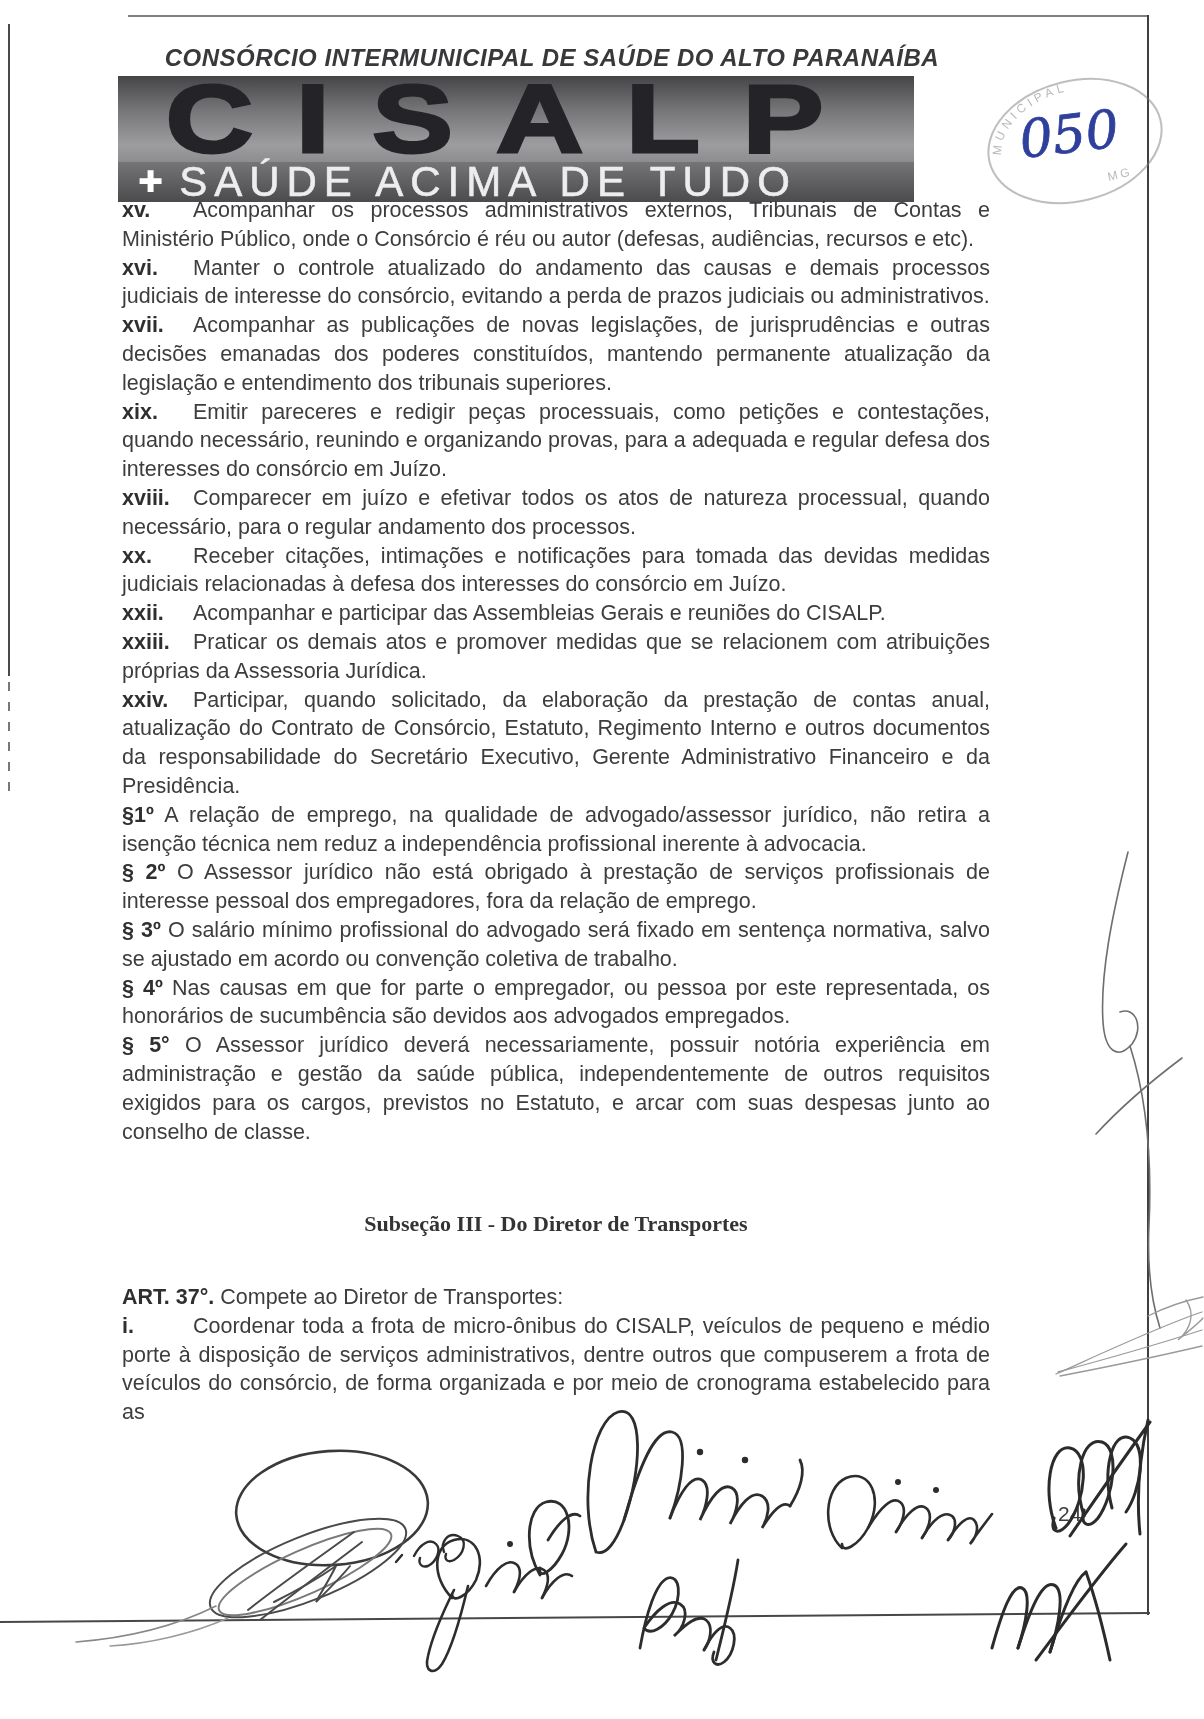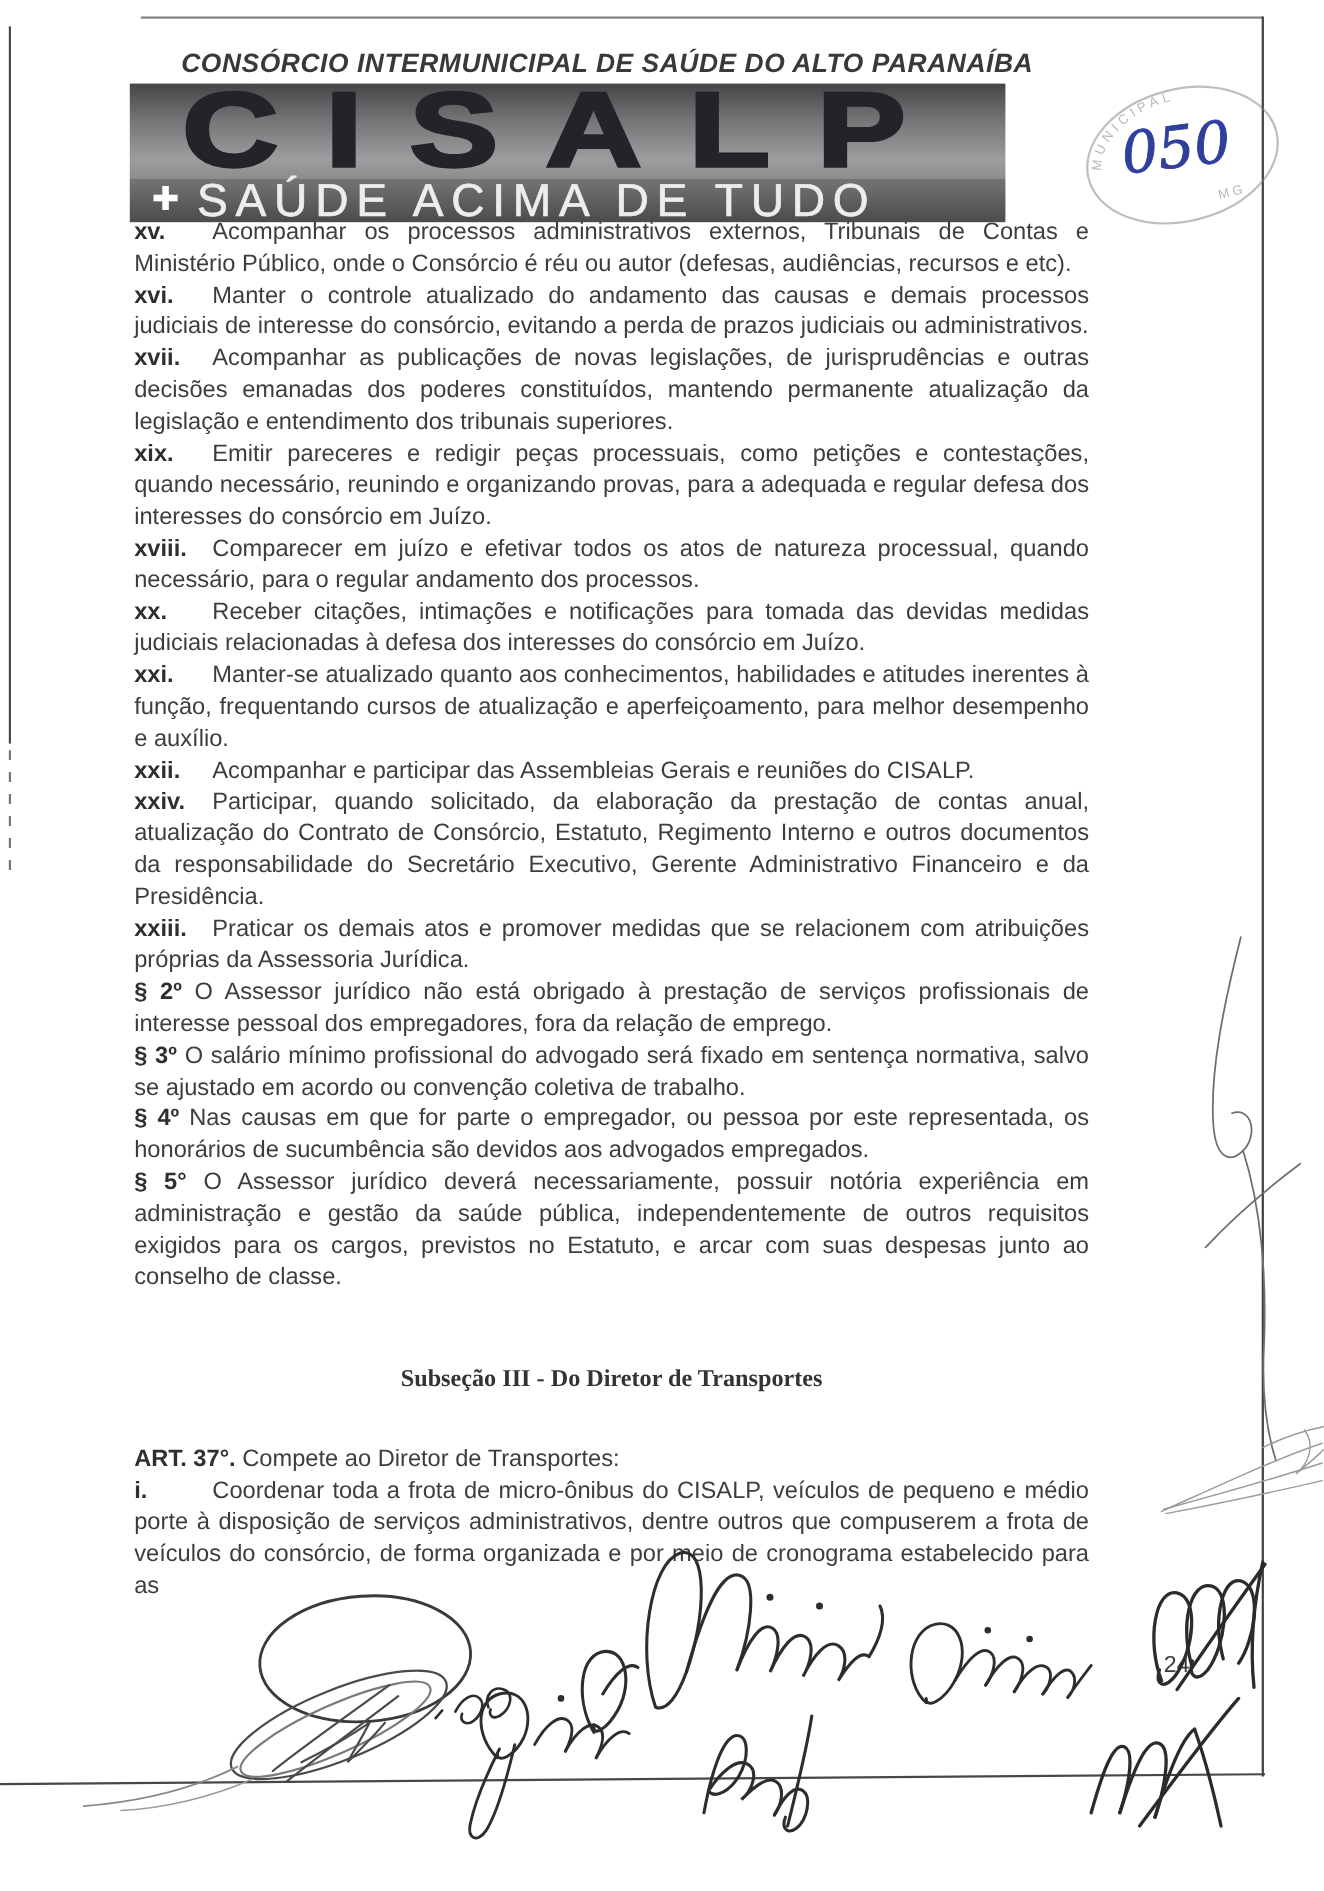--- a/index.html
+++ b/index.html
@@ -73,25 +73,25 @@
     <text x="42" y="92" font-size="52" font-style="italic" font-family="DejaVu Serif, serif" fill="#2f3f9c" stroke="#2f3f9c" stroke-width="0.8" transform="rotate(-7 42 92)">050</text>
   </svg>
 
   <div class="content">
     <p><b class="li-num">xv.</b><span>Acompanhar os processos administrativos externos, Tribunais de Contas e Ministério Público, onde o Consórcio é réu ou autor (defesas, audiências, recursos e etc).</span></p>
     <p><b class="li-num">xvi.</b><span>Manter o controle atualizado do andamento das causas e demais processos judiciais de interesse do consórcio, evitando a perda de prazos judiciais ou administrativos.</span></p>
     <p><b class="li-num">xvii.</b><span>Acompanhar as publicações de novas legislações, de jurisprudências e outras decisões emanadas dos poderes constituídos, mantendo permanente atualização da legislação e entendimento dos tribunais superiores.</span></p>
     <p><b class="li-num">xix.</b><span>Emitir pareceres e redigir peças processuais, como petições e contestações, quando necessário, reunindo e organizando provas, para a adequada e regular defesa dos interesses do consórcio em Juízo.</span></p>
     <p><b class="li-num">xviii.</b><span>Comparecer em juízo e efetivar todos os atos de natureza processual, quando necessário, para o regular andamento dos processos.</span></p>
     <p><b class="li-num">xx.</b><span>Receber citações, intimações e notificações para tomada das devidas medidas judiciais relacionadas à defesa dos interesses do consórcio em Juízo.</span></p>
-    <p><b class="li-num">xxi.</b><span>Manter-se atualizado quanto aos conhecimentos, habilidades e atitudes inerentes à função, frequentando cursos de atualização e aperfeiçoamento, para melhor desempenho e auxílio.</span></p>
     <p><b class="li-num">xxii.</b><span>Acompanhar e participar das Assembleias Gerais e reuniões do CISALP.</span></p>
+    <p><b class="li-num">xxiii.</b><span>Praticar os demais atos e promover medidas que se relacionem com atribuições próprias da Assessoria Jurídica.</span></p>
     <p><b class="li-num">xxiv.</b><span>Participar, quando solicitado, da elaboração da prestação de contas anual, atualização do Contrato de Consórcio, Estatuto, Regimento Interno e outros documentos da responsabilidade do Secretário Executivo, Gerente Administrativo Financeiro e da Presidência.</span></p>
-    <p><b class="li-num">xxiii.</b><span>Praticar os demais atos e promover medidas que se relacionem com atribuições próprias da Assessoria Jurídica.</span></p>
 
+    <p><b class="par-label">§1º</b> <span>A relação de emprego, na qualidade de advogado/assessor jurídico, não retira a isenção técnica nem reduz a independência profissional inerente à advocacia.</span></p>
     <p><b class="par-label">§ 2º</b> <span>O Assessor jurídico não está obrigado à prestação de serviços profissionais de interesse pessoal dos empregadores, fora da relação de emprego.</span></p>
     <p><b class="par-label">§ 3º</b> <span>O salário mínimo profissional do advogado será fixado em sentença normativa, salvo se ajustado em acordo ou convenção coletiva de trabalho.</span></p>
     <p><b class="par-label">§ 4º</b> <span>Nas causas em que for parte o empregador, ou pessoa por este representada, os honorários de sucumbência são devidos aos advogados empregados.</span></p>
     <p><b class="par-label">§ 5°</b> <span>O Assessor jurídico deverá necessariamente, possuir notória experiência em administração e gestão da saúde pública, independentemente de outros requisitos exigidos para os cargos, previstos no Estatuto, e arcar com suas despesas junto ao conselho de classe.</span></p>
 
     <p class="section-title">Subseção III - Do Diretor de Transportes</p>
 
     <p class="article-p"><b class="par-label">ART. 37°.</b> <span>Compete ao Diretor de Transportes:</span></p>
 
     <p><b class="li-num">i.</b><span>Coordenar toda a frota de micro-ônibus do CISALP, veículos de pequeno e médio porte à disposição de serviços administrativos, dentre outros que compuserem a frota de veículos do consórcio, de forma organizada e por meio de cronograma estabelecido para as</span></p>

